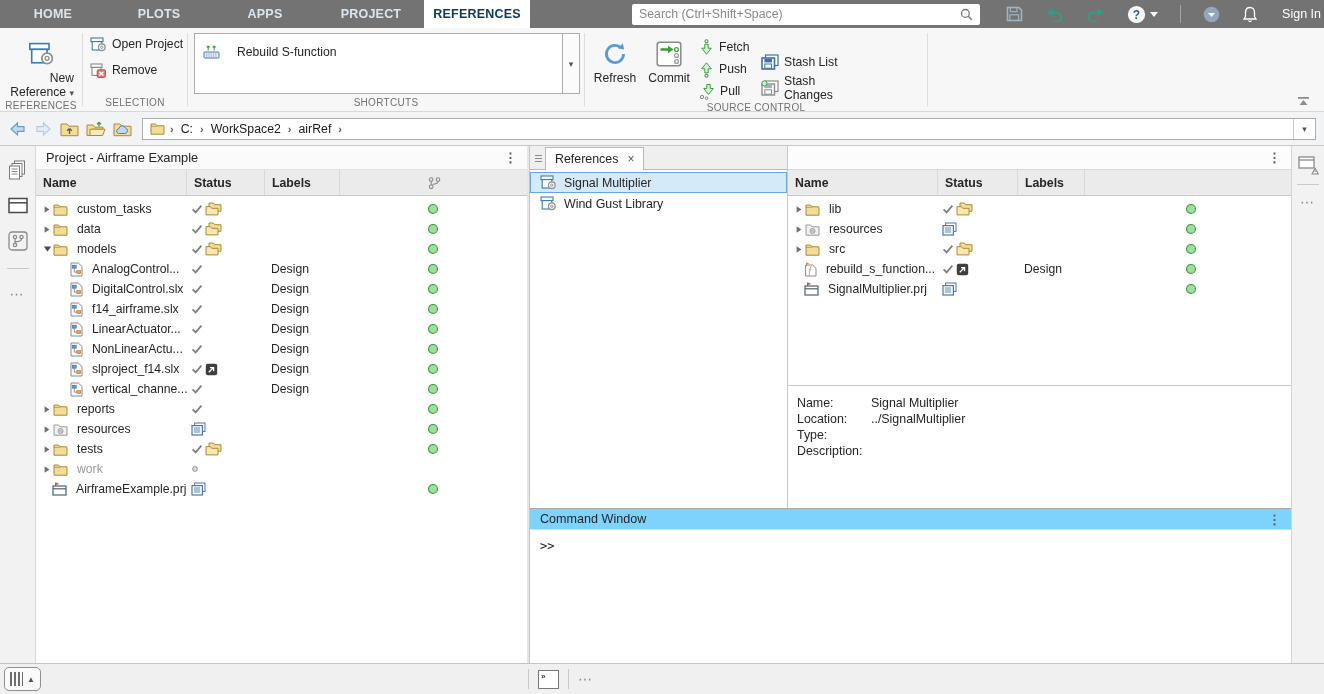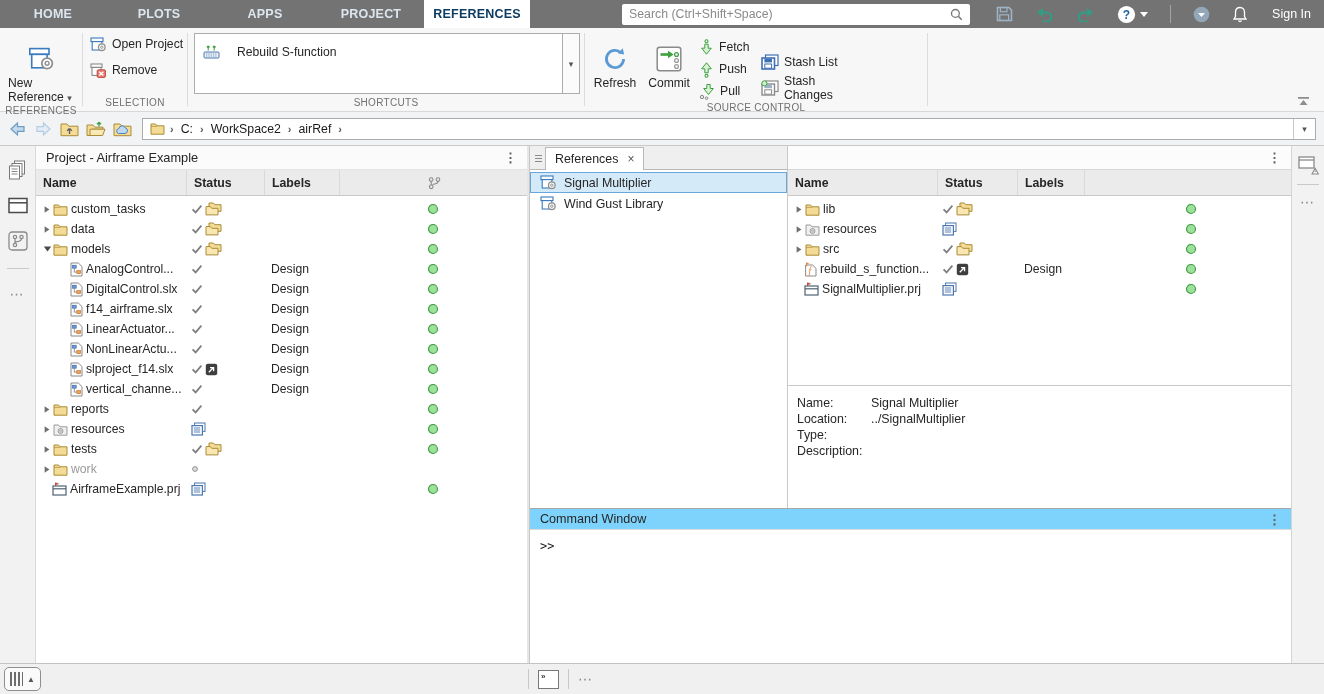--- a/index.html
+++ b/index.html
@@ -4,35 +4,35 @@
 <style>
 *{box-sizing:border-box;margin:0;padding:0}
 html,body{width:1324px;height:694px}
 body{font-family:"Liberation Sans",sans-serif;color:#262626;background:#fff;overflow:hidden;position:relative;font-size:12.4px}
 .i{display:inline-flex;align-items:center;justify-content:center;flex:none}
 
 .topbar{height:28px;background:#737373;display:flex;align-items:stretch}
 .tabs{display:flex}
 .tab{width:106px;display:flex;align-items:center;justify-content:center;color:#DCE6EF;font-size:12.5px;font-weight:700;letter-spacing:.2px}
 .tab.active{background:#FFF;color:#0D3C63}
-.topbar-right{margin-left:auto;display:flex;align-items:center;gap:22px;padding-right:13px}
+.topbar-right{margin-left:auto;display:flex;align-items:center;gap:22px;padding-right:3px}
 .searchbox{width:348px;height:21px;background:#FFF;border-radius:2px;display:flex;align-items:center;padding:0 7px;margin-right:4px}
 .searchbox input{border:none;outline:none;flex:1;font:12.3px "Liberation Sans",sans-serif;color:#333}
 .searchbox input::placeholder{color:#8A8A8A}
 .vsep{width:1px;height:18px;background:rgba(255,255,255,.35)}
 .signin{color:#FFF;font-size:12.5px;margin-left:2px}
 .helpwrap{display:flex;align-items:center;gap:4px}
 
 .toolstrip{height:84px;background:#F7F7F7;display:flex;position:relative;border-bottom:1px solid #D8D8D8}
 .ts-sep{width:1px;background:#DCDCDC;margin:5px 0}
 .ts-group{display:flex;flex-direction:column}
 .ts-body{flex:1;display:flex}
 .ts-label{font-size:10px;color:#707070;text-align:center;padding-bottom:3px;letter-spacing:.3px}
 .g-ref{width:82px}.g-sel{width:104px}.g-short{width:396px}.g-src{width:342px}
-.ts-big{display:flex;flex-direction:column;align-items:center;padding-top:16px;font-size:12.1px;line-height:14px;text-align:left;color:#262626}
+.ts-big{display:flex;flex-direction:column;align-items:center;padding-top:11px;font-size:12.1px;line-height:14px;text-align:right;color:#262626}
 .ts-big .bigico{height:30px;display:flex;align-items:center;margin-bottom:2px}
 .ts-big .lbl{max-width:66px}
 .caret{color:#555;font-size:9px}
 .g-sel .ts-body{flex-direction:column;padding-top:6px;gap:6px}
 .ts-small{display:flex;align-items:center;gap:6px;font-size:12.2px;height:20px;padding-left:7px}
 .short-box{flex:1;margin:5px 4px 3px 6px;background:#FFF;border:1px solid #ADADAD;display:flex}
 .short-list{flex:1;padding-top:3px}
 .short-item{display:flex;align-items:flex-end;gap:16px;font-size:12.2px;height:22px;padding-left:8px}
 .short-caret{width:17px;border-left:1px solid #ADADAD;display:flex;align-items:center;justify-content:center;background:#FBFBFB}
 .g-src .ts-body{padding-left:6px;gap:4px}
@@ -67,21 +67,21 @@
 .p-left .c-status,.p-left .hc.h-status{width:78px}
 .p-left .c-labels,.p-left .hc.h-labels{width:75px}
 .p-right .c-name,.p-right .hc.h-name{width:150px}
 .p-right .c-status,.p-right .hc.h-status{width:80px}
 .p-right .c-labels,.p-right .hc.h-labels{width:67px}
 .tree{padding-top:3px}
 .tree-row{display:flex;align-items:center;height:20px;font-size:12.2px}
 .c-name{display:flex;align-items:center;overflow:hidden;white-space:nowrap}
 .c-name .ind{flex:none;display:inline-block}
 .c-name .exp{width:12px}
-.c-name .lab{margin-left:3px}
+.c-name .lab{margin-left:9px}
 .muted .lab{color:#9A9A9A}
 .c-status{display:flex;align-items:center;gap:2px;padding-left:4px}
 .c-labels{padding-left:6px}
 .c-dot{flex:1;display:flex;align-items:center}
 .p-left .c-dot .i{margin-left:87px}
 .p-right .c-dot .i{margin-left:100px}
 .p-left .hrest .i{margin-left:87px}
 .center{width:761px;display:flex;flex-direction:column;background:#FFF}
 .tab-band{height:24px;display:flex}
 .band-left{width:258px;background:#EFEFEF;border-bottom:1px solid #B9B9B9;border-right:1px solid #C9C9C9;display:flex;align-items:flex-end}

